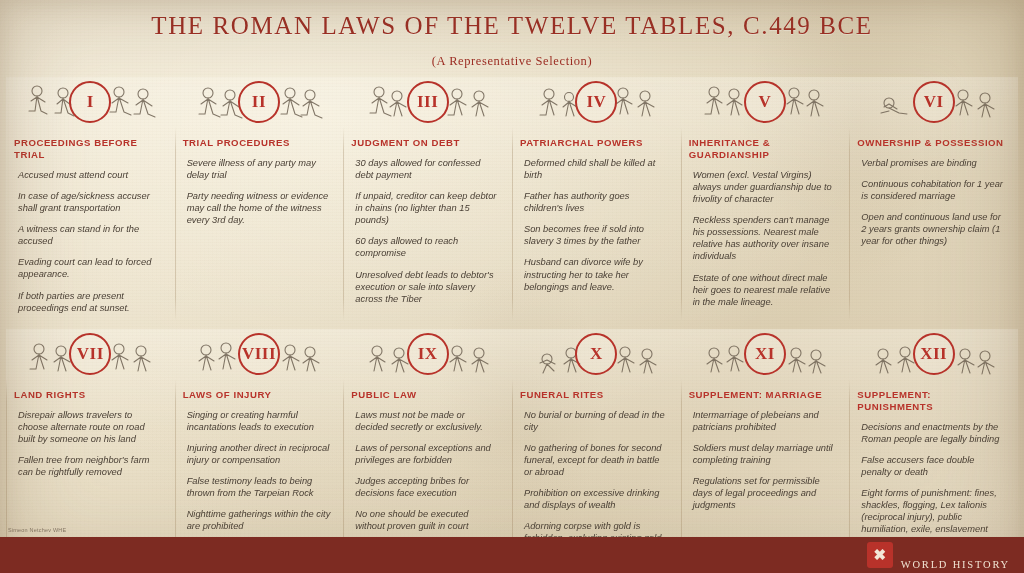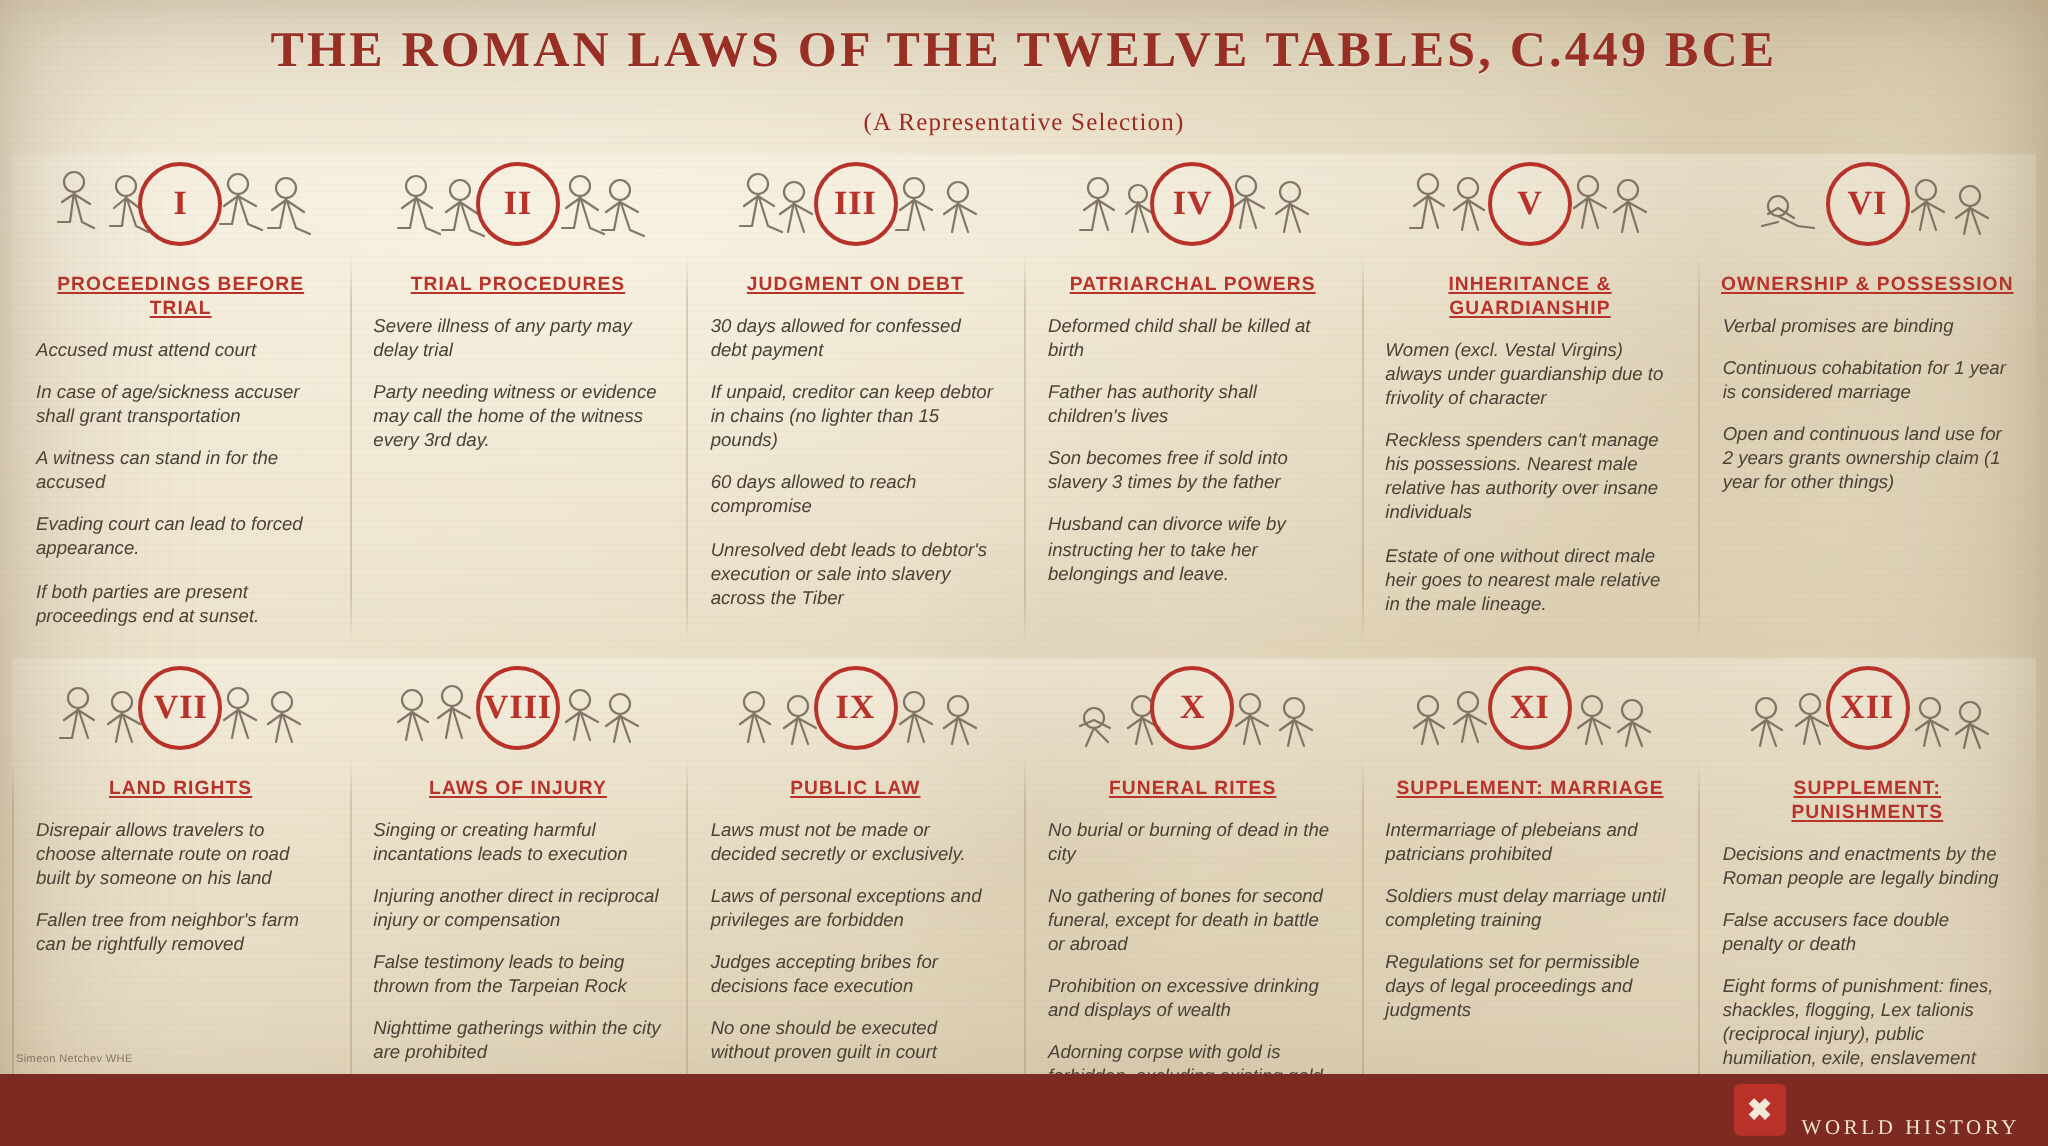--- a/index.html
+++ b/index.html
@@ -66,21 +66,21 @@
   .header {
     position: relative;
     text-align: center;
     padding-top: 12px;
   }
   .title {
     font-family: "Liberation Serif", serif;
     font-size: 25px;
     letter-spacing: 1.6px;
     color: #9d2b22;
-    font-weight: 700;
+    font-weight: 400;
     text-transform: uppercase;
     margin: 0;
     text-shadow: 0 1px 0 rgba(255,255,255,0.35);
   }
   .subtitle {
     font-family: "Liberation Serif", serif;
     font-size: 12.5px;
     color: #9d2b22;
     letter-spacing: 0.6px;
     margin-top: 14px;
@@ -139,29 +139,27 @@
     justify-content: center;
     font-family: "Liberation Serif", serif;
     font-size: 17px;
     font-weight: 700;
     color: #b8322a;
     letter-spacing: 0.5px;
     background: rgba(248,242,228,0.30);
     box-sizing: border-box;
   }
   .card-title {
-    text-align: center;
     font-size: 9.6px;
     font-weight: 700;
     letter-spacing: 0.55px;
     color: #b8322a;
     text-transform: uppercase;
     margin: 4px 0 8px 0;
     line-height: 1.25;
-    text-decoration: underline;
   }
   .law-list {
     list-style: none;
     margin: 4px;
     padding: 0;
     font-style: italic;
   }
   .law-list li {
     font-size: 9.3px;
     line-height: 1.30;
@@ -331,21 +329,21 @@
               <path d="M102 17 L99 33 M102 17 L107 33 M95 23 L102 18 L111 23"></path>
             <circle cx="124" cy="15" r="5"></circle>
               <path d="M124 20 L121 35 M124 20 L129 35 M117 26 L124 21 L133 26"></path>
           </g>
         </svg>
       </div>
       <div class="numeral">IV</div>
       <div class="card-title">Patriarchal Powers</div>
       <ul class="law-list">
         <li>Deformed child shall be killed at birth</li>
-        <li>Father has authority shall children's lives</li>
+        <li>Father has authority goes children's lives</li>
         <li>Son becomes free if sold into slavery 3 times by the father</li>
         <li>Husband can divorce wife by instructing her to take her belongings and leave.</li>
       </ul>
     </div>
 
     <div class="card">
       <div class="art">
         <svg width="150" height="52" viewBox="0 0 150 52" aria-hidden="true">
           <g class="fig">
             <circle cx="24" cy="11" r="5"></circle>

